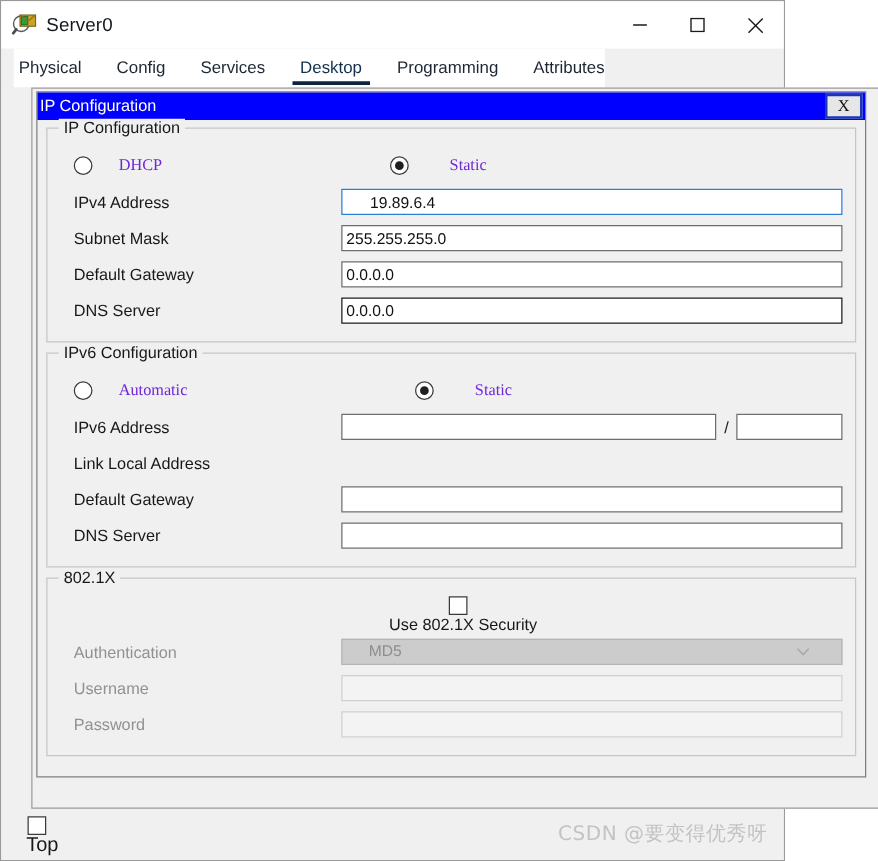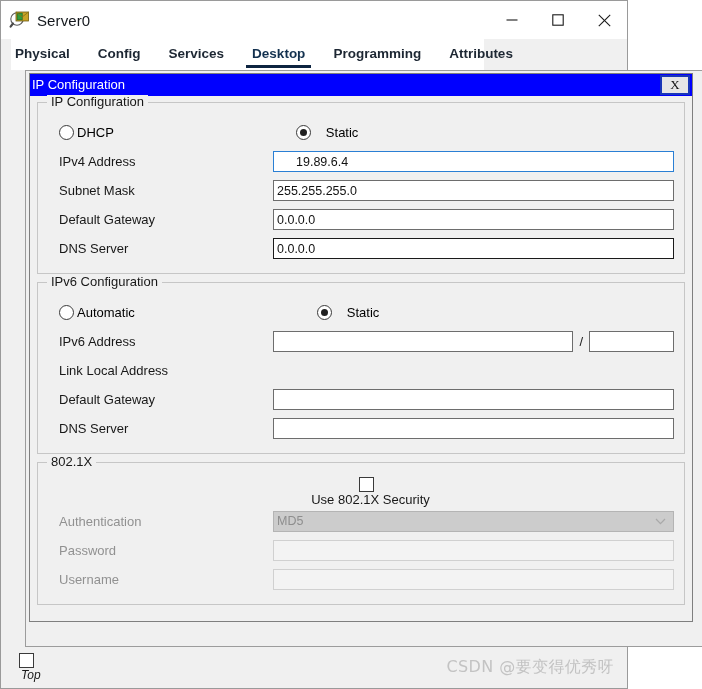--- a/index.html
+++ b/index.html
@@ -89,21 +89,20 @@
     position: relative;
     z-index: 2;
     padding: 0 14px;
     height: 31px;
     line-height: 30px;
     font-size: 13.5px;
     color: #1d2733;
     background: transparent;
     cursor: default;
     white-space: nowrap;
-    font-weight: bold;
   }
   .tab:first-child { margin-left: 12px; }
   .tab.active { color: #13314f; margin-top: 41px; }
   .tab.active::after {
     content: "";
     position: absolute;
     left: 8px; right: 8px;
     bottom: 2px;
     height: 3px;
     background: #0d2440;
@@ -231,23 +230,24 @@
   .radio.checked::after {
     content: "";
     position: absolute;
     left: 50%; top: 50%;
     width: 7px; height: 7px;
     margin-left: -3.5px; margin-top: -3.5px;
     border-radius: 50%;
     background: #202020;
   }
   .radio-label {
-    margin-left: 3px;
-    font-size: 13px;
-    color: #000000;
+    margin-left: 21px;
+    font-size: 13px;
+    color: #6d28d9;
+    font-family: Liberation Serif, serif;
   }
 
   
   .check-row {
     display: flex;
     align-items: center;
     height: 30px;
     padding-left: 11px;
     box-sizing: border-box;
     flex-direction: column;
@@ -302,42 +302,42 @@
   .field-suffix { flex: 0 0 85px; width: 85px; }
 
   
   .select {
     height: 21px;
     background: #cccccc;
     border: 1px solid #b4b4b4;
     box-sizing: border-box;
     font-size: 12.5px;
     color: #8e8e8e;
-    padding: 0 3px;
+    padding: 0 21px;
     line-height: 19px;
     flex: 1 1 auto;
     min-width: 0;
     display: flex;
     align-items: center;
     justify-content: space-between;
   }
   .select .chev { opacity: 0.55; margin-right: 4px; }
 
   
   .footer {
     position: absolute;
     left: 9px;
     right: 9px;
     bottom: 4px;
     height: 33px;
     display: flex;
     align-items: center;
   }
   .footer .check-row { padding-left: 3px; }
-  .footer .check-label { font-size: 12px; font-style: italic; }
+  .footer .check-label { font-size: 16px; }
   .watermark {
     position: absolute;
     right: 4px;
     bottom: 6px;
     font-size: 16px;
     color: #c3c3c3;
     letter-spacing: 0.4px;
     white-space: nowrap;
     font-family: "DejaVu Sans", sans-serif;
   }
@@ -487,26 +487,26 @@
                 <span>MD5</span>
                 <span class="chev">
                   <svg width="11" height="7" viewBox="0 0 11 7">
                       <path d="M1 1 L5.5 5.6 L10 1" fill="none" stroke="#8d8d8d" stroke-width="1.3"></path>
                     </svg>
                 </span>
               </div>
             </div>
 
             <div class="row">
+              <div class="row-label disabled">Username</div>
+              <input class="field disabled" type="text" disabled="" value="" style="">
+            </div>
+
+            <div class="row">
               <div class="row-label disabled">Password</div>
-              <input class="field disabled" type="text" disabled="" value="" style="">
-            </div>
-
-            <div class="row">
-              <div class="row-label disabled">Username</div>
               <input class="field disabled" type="text" disabled="" value="" style="">
             </div>
           </div>
 
         </div>
       </div>
     </div>
 
     <div class="footer">
       <div class="check-row">

